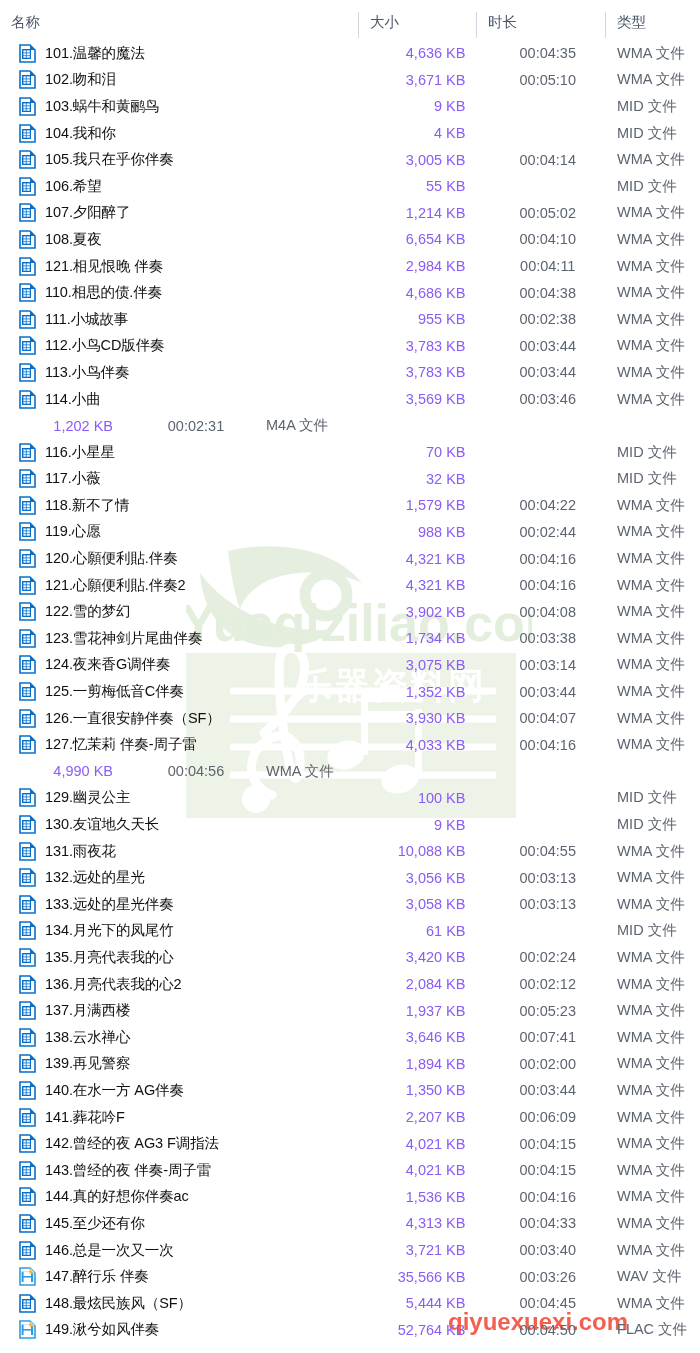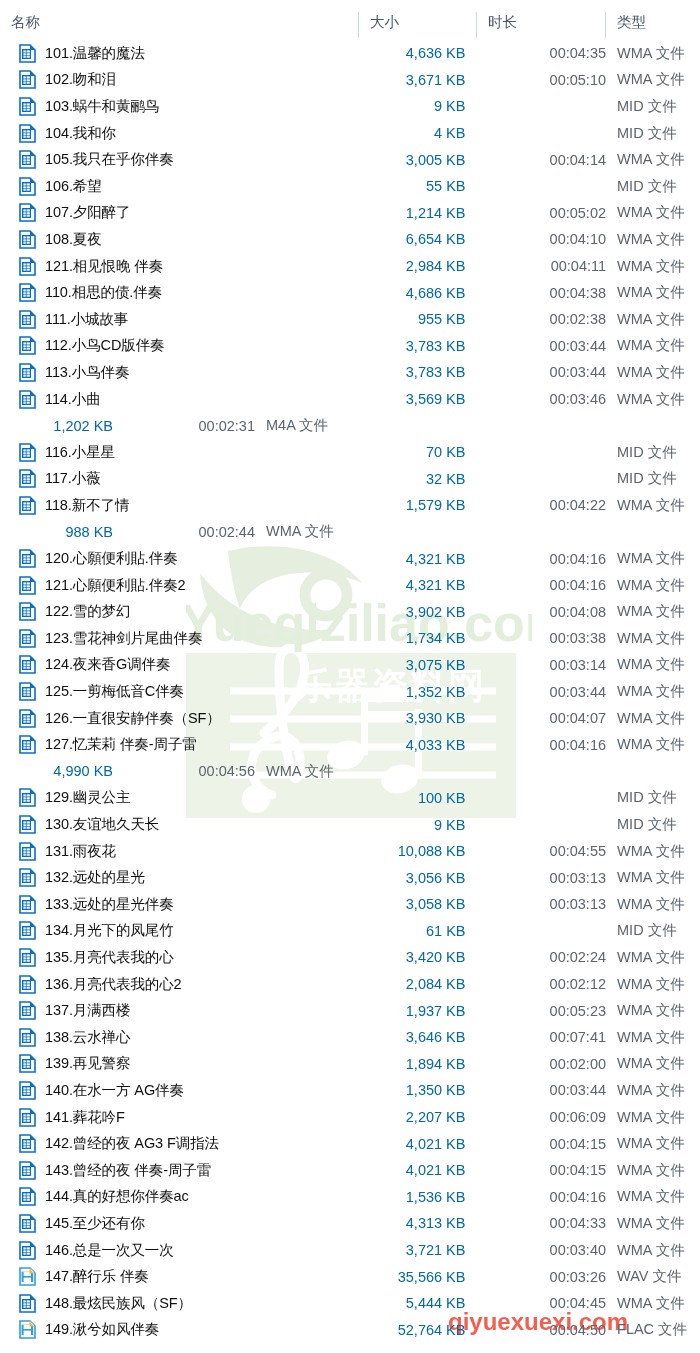--- a/index.html
+++ b/index.html
@@ -99,24 +99,24 @@
   }
   .c-name .fname {
     margin-left: 9px;
     font-size: 14.5px;
     color: #101010;
     letter-spacing: -0.1px;
   }
   .c-size {
     text-align: right;
     padding-right: 13px;
-    color: #0369a1;
+    color: #8b5cf6;
   }
   .c-dur {
-    text-align: right;
+    text-align: center;
     padding-left: 11px;
     color: #5c6470;
   }
   .c-type {
     text-align: left;
     padding-left: 11px;
     color: #5c6470;
   }
 
   
@@ -534,20 +534,36 @@
     <rect x="7.6" y="12.1" width="3.2" height="1.6" fill="#ffffff"></rect>
   </svg>
         </span>
         <span class="fname">118.新不了情</span>
       </div>
       <div class="cell c-size col-size">1,579 KB</div>
       <div class="cell c-dur col-dur">00:04:22</div>
       <div class="cell c-type col-type">WMA 文件</div>
     </div>
     <div class="row">
+      <div class="cell c-name col-name">
+        <span style="display: flex;">
+          <svg class="icon" viewBox="0 0 17 19" xmlns="http://www.w3.org/2000/svg">
+    <path d="M1 1 h10 l5 5 v12 h-15 z" fill="#ffffff" stroke="#0a6fc9" stroke-width="1.6"></path>
+    <path d="M11 1 l5 5 h-5 z" fill="#0a6fc9"></path>
+    <rect x="3" y="5" width="9" height="10" fill="#0a6fc9"></rect>
+    <rect x="4.4" y="6.4" width="2.4" height="2.1" fill="#ffffff"></rect>
+    <rect x="7.6" y="6.4" width="3.2" height="2.1" fill="#ffffff"></rect>
+    <rect x="4.4" y="9.3" width="2.4" height="2.1" fill="#ffffff"></rect>
+    <rect x="7.6" y="9.3" width="3.2" height="2.1" fill="#ffffff"></rect>
+    <rect x="4.4" y="12.1" width="2.4" height="1.6" fill="#ffffff"></rect>
+    <rect x="7.6" y="12.1" width="3.2" height="1.6" fill="#ffffff"></rect>
+  </svg>
+        </span>
+        <span class="fname">119.心愿</span>
+      </div>
       <div class="cell c-size col-size">988 KB</div>
       <div class="cell c-dur col-dur">00:02:44</div>
       <div class="cell c-type col-type">WMA 文件</div>
     </div>
     <div class="row">
       <div class="cell c-name col-name">
         <span style="display: flex;">
           <svg class="icon" viewBox="0 0 17 19" xmlns="http://www.w3.org/2000/svg">
     <path d="M1 1 h10 l5 5 v12 h-15 z" fill="#ffffff" stroke="#0a6fc9" stroke-width="1.6"></path>
     <path d="M11 1 l5 5 h-5 z" fill="#0a6fc9"></path>

